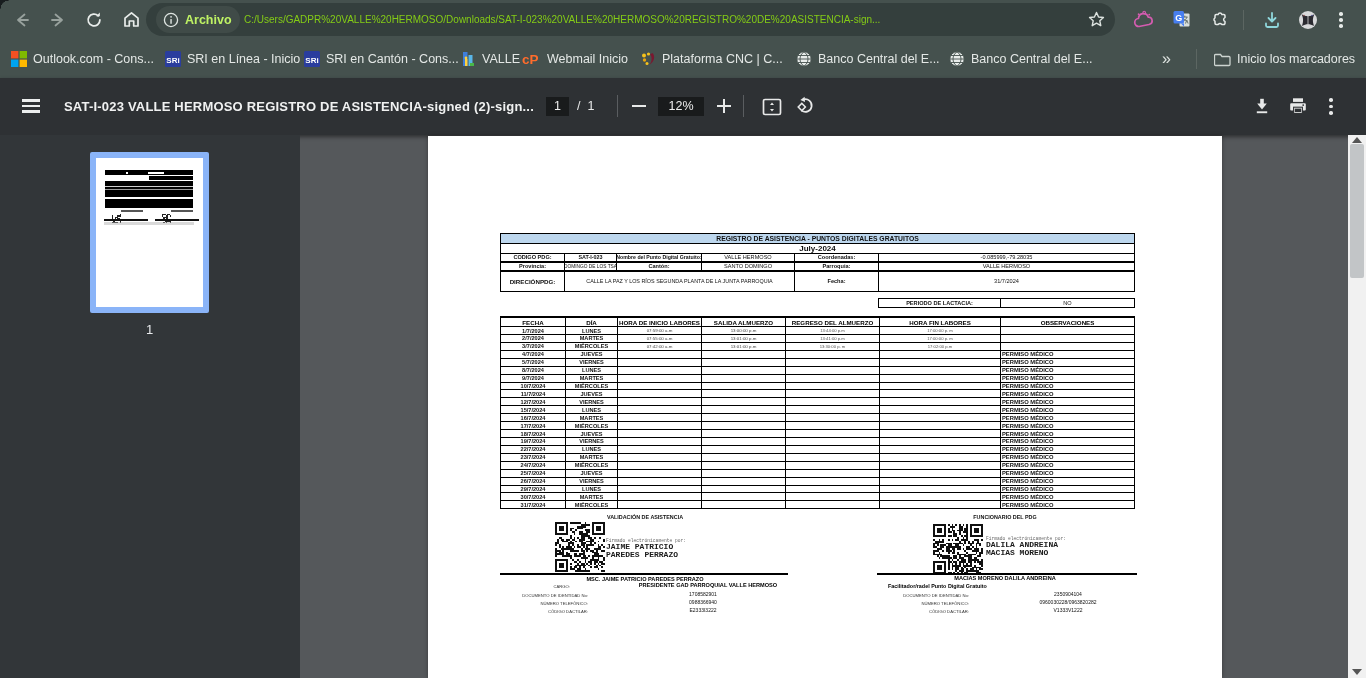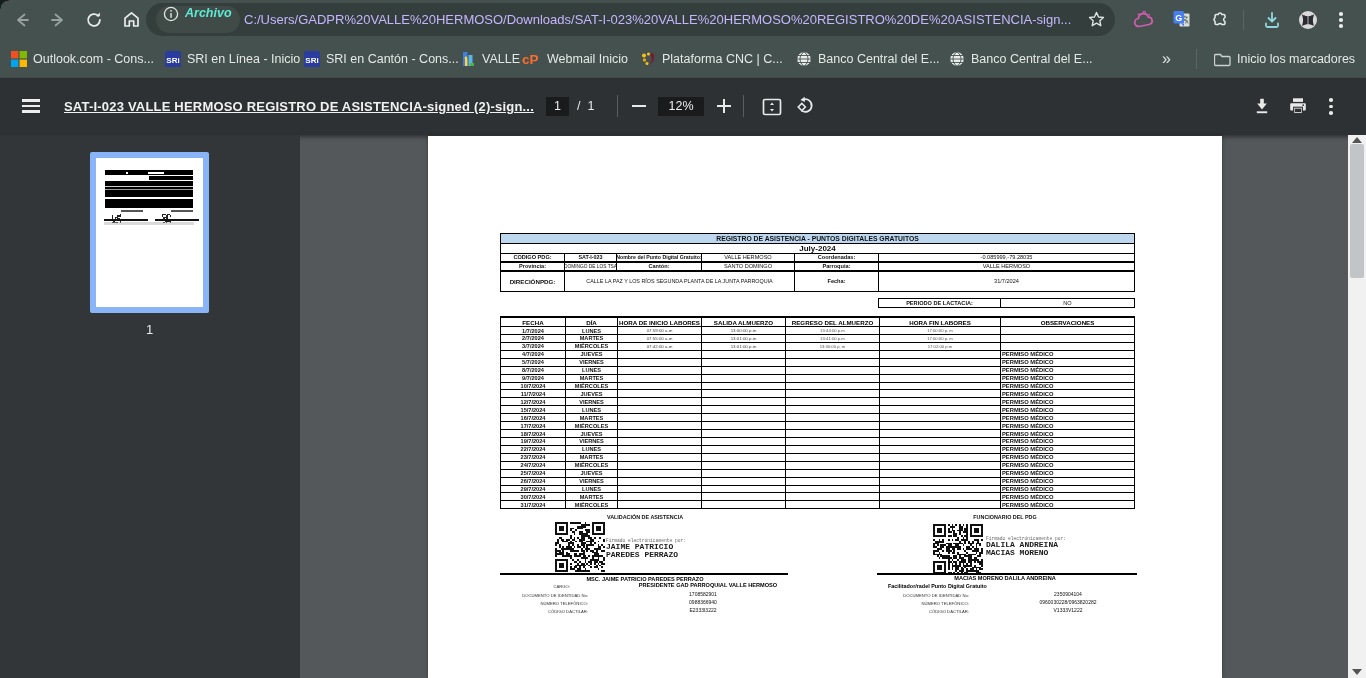--- a/index.html
+++ b/index.html
@@ -3,30 +3,30 @@
 <style>
 * { margin:0; padding:0; box-sizing:border-box; }
 html,body { width:1366px; height:678px; overflow:hidden; background:#55585b;
   font-family:"Liberation Sans", sans-serif; }
 .abs { position:absolute; }
 #topbar { position:absolute; left:0; top:0; width:1366px; height:40px; background:#45514e; }
 #bookbar { position:absolute; left:0; top:40px; width:1366px; height:38px; background:#45514e; }
 #omni { position:absolute; left:146px; top:3px; width:969px; height:33px; border-radius:17px;
   background:#343f3d; }
 #chip { position:absolute; left:156px; top:6px; height:27px; border-radius:14px; background:#404b48;
-  display:flex; padding:0 8px 0 7px; color:#5eead4; font-weight:bold;
-  font-size:12.5px;font-style:italic; }
-#url { position:absolute; left:244px; top:3px; height:33px; line-height:33px; color:#c4b5fd;
-  font-size:13px; white-space:nowrap; }
+  display:flex; align-items:center; padding:0 8px 0 7px; color:#bef264; font-weight:bold;
+  font-size:12.5px; }
+#url { position:absolute; left:244px; top:3px; height:33px; line-height:33px; color:#84cc16;
+  font-size:10px; white-space:nowrap; }
 .bk { position:absolute; top:40px; height:38px; display:flex; align-items:center; gap:6px;
   color:#e4e8e6; font-size:12.5px; white-space:nowrap; }
 #pdfbar { position:absolute; left:0; top:78px; width:1366px; height:57px; background:#2e3134;
   box-shadow:0 2px 4px rgba(0,0,0,.45); }
 #pdftitle { position:absolute; left:64px; top:78px; height:57px; line-height:57px; color:#f0f1f1;
-  font-size:13px; font-weight:bold; letter-spacing:0.2px;text-decoration:underline; }
+  font-size:13px; font-weight:bold; letter-spacing:0.2px; }
 .pgbox { position:absolute; top:97px; height:19px; background:#191b1c; color:#eee;
   font-size:12.5px; text-align:center; line-height:19px; }
 .vsep { position:absolute; top:95px; width:1px; height:22px; background:#5a5d60; }
 #content { position:absolute; left:0; top:135px; width:1366px; height:543px; background:#55585b; }
 #sidebar { position:absolute; left:0; top:135px; width:300px; height:543px; background:#323639; }
 #page { position:absolute; left:428px; top:136px; width:794px; height:542px; background:#fff;
   box-shadow:0 0 4px rgba(0,0,0,.35); }
 #sbar { position:absolute; left:1348px; top:135px; width:18px; height:543px; background:#f1f1f1; }
 #sthumb { position:absolute; left:1350px; top:144px; width:14px; height:134px; background:#c2c5c7; border-radius:2px; }
 table#grid { position:absolute; left:500px; top:316px; border-collapse:collapse; table-layout:fixed; background:#fff; }

